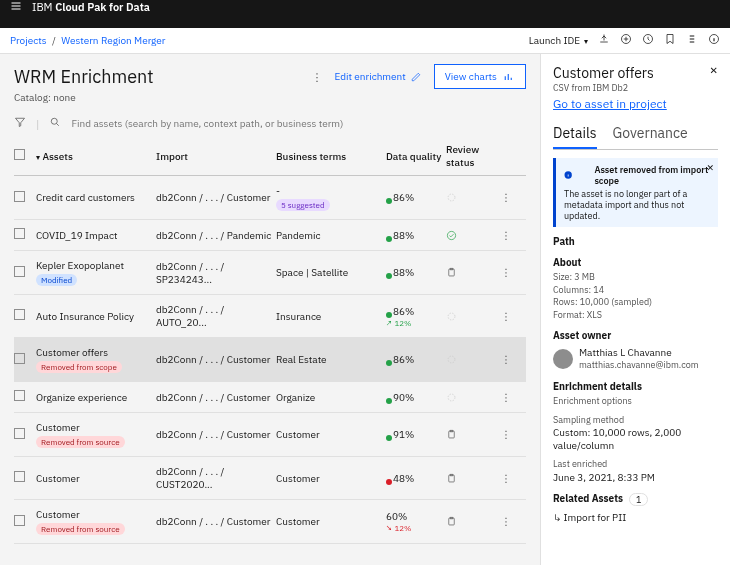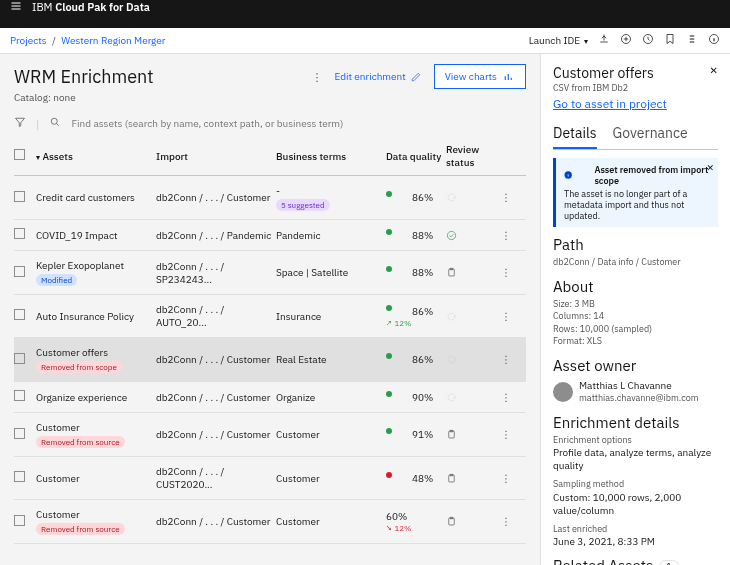--- a/index.html
+++ b/index.html
@@ -37,41 +37,41 @@
 .col-dq{width:60px}
 .col-rs{width:55px}
 .col-menu{width:14px}
 .row{display:flex;align-items:center;padding:8px 0;border-bottom:1px solid #e0e0e0;font-size:10px}
 .row.sel{background:#e0e0e0}
 .chk{width:11px;height:11px;border:1px solid #8d8d8d;display:inline-block}
 .badge{font-size:8px;padding:1px 5px;border-radius:7px;display:inline-block;margin-top:2px}
 .badge.mod{background:#d0e2ff;color:#0043ce}
 .badge.rsc{background:#ffd7d9;color:#a2191f}
 .badge.sug{background:#e8daff;color:#6929c4}
-.dq{display:flex;align-items:flex-start;gap:20px}
+.dq{display:flex;align-items:flex-end;gap:1px}
 .dot{width:6px;height:6px;border-radius:50%;display:inline-block}
 .dot.g{background:#24a148}
 .dot.r{background:#da1e28}
 .trend{font-size:8px;color:#24a148}
 .trend.d{color:#da1e28}
 .stat-ic{width:11px;height:11px;color:#525252}
 .dots{color:#525252;cursor:pointer}
 .side{width:190px;background:#fff;border-left:1px solid #e0e0e0;padding:10px 12px;overflow:auto;font-size:10px}
 .side-hdr{display:flex;justify-content:space-between;align-items:flex-start}
 .side h2{font-size:14px;font-weight:400}
 .side-sub{color:#525252;font-size:9px}
 .side-link{color:#0f62fe;font-size:12px;margin-top:3px;display:block}
 .side-tabs{display:flex;border-bottom:1px solid #c6c6c6;margin-top:8px}
 .side-tab{padding:5px 0;margin-right:16px;font-size:14px;color:#525252;cursor:pointer}
 .side-tab.active{border-bottom:2px solid #0f62fe;color:#161616}
 .notice{background:#edf5ff;border-left:3px solid #0043ce;padding:6px 6px 6px 8px;margin:8px 0;font-size:9px;position:relative}
 .notice-title{font-weight:600;margin-bottom:2px;display:flex;align-items:center;gap:22px}
 .notice-x{position:absolute;top:4px;right:4px;cursor:pointer}
 .sec{margin:8px 0}
-.sec-t{font-weight:400;font-size:15px;margin-bottom:2px}
+.sec-t{font-weight:700;font-size:10px;margin-bottom:2px}
 .kv{font-size:9px;color:#525252;line-height:1.4}
 .owner{display:flex;align-items:center;gap:6px;margin-top:4px}
 .ava{width:20px;height:20px;border-radius:50%;background:#8d8d8d}
 .rel{display:flex;align-items:center;gap:6px}
 .cnt{border:1px solid #e0e0e0;border-radius:8px;padding:0 6px;font-size:9px}
 .caret{font-size:8px}
 svg{display:block}
 </style>
 </head>
 <body>
@@ -385,21 +385,20 @@
             <circle cx="8" cy="8" r="7" fill="#0043ce"></circle>
             <path d="M8 7v4M8 4.5v0" stroke="#fff" stroke-width="1.5"></path>
           </svg>
           <span>Asset removed from import scope</span>
         </div>
       <div>The asset is no longer part of a metadata import and thus not updated.</div>
       <span class="notice-x">✕</span>
     </div>
     <div class="sec">
       <div class="sec-t">Path</div>
-      <div class="kv">db2Conn / Data info / Customer</div>
     </div>
     <div class="sec">
       <div class="sec-t">About</div>
       <div class="kv">Size: 3 MB</div>
       <div class="kv">Columns: 14</div>
       <div class="kv">Rows: 10,000 (sampled)</div>
       <div class="kv">Format:  XLS</div>
     </div>
     <div class="sec">
       <div class="sec-t">Asset owner</div>
@@ -407,21 +406,20 @@
         <div class="ava"></div>
         <div>
           <div>Matthias L Chavanne</div>
           <div class="kv">matthias.chavanne@ibm.com</div>
         </div>
       </div>
     </div>
     <div class="sec">
       <div class="sec-t">Enrichment details</div>
       <div class="kv">Enrichment options</div>
-      <div>Profile data, analyze terms, analyze quality</div>
       <div class="kv" style="margin-top:6px">Sampling method</div>
       <div>Custom: 10,000 rows, 2,000 value/column</div>
       <div class="kv" style="margin-top:6px">Last enriched</div>
       <div>June 3, 2021, 8:33 PM</div>
     </div>
     <div class="sec">
       <div class="rel">
         <div class="sec-t">Related Assets</div>
         <span class="cnt">1</span>
       </div>

